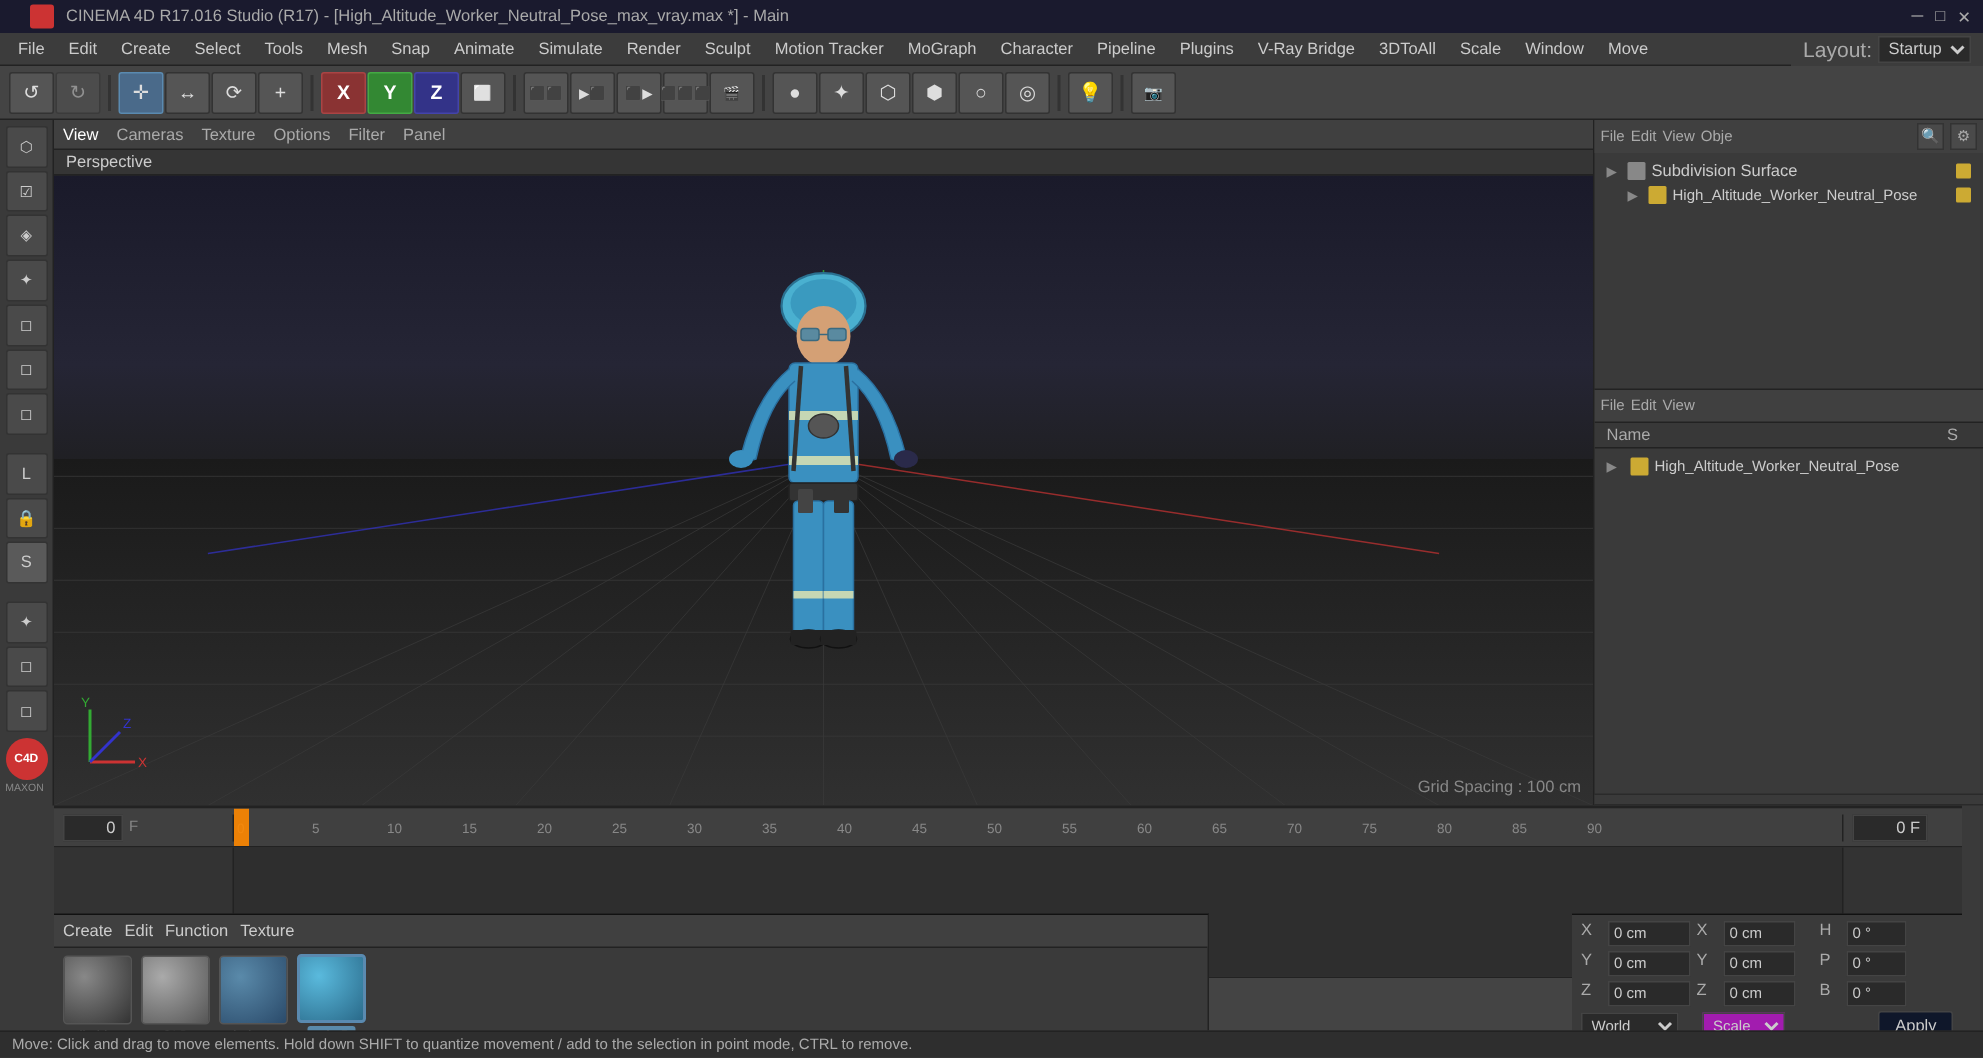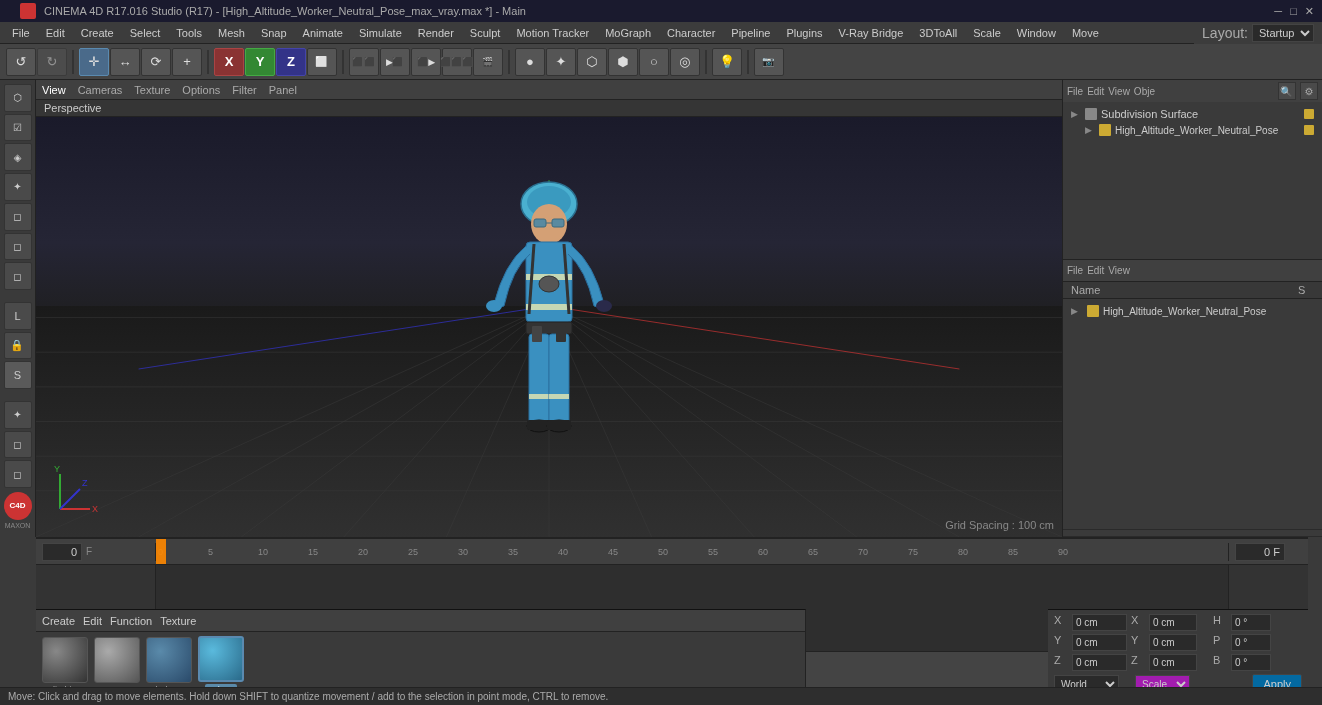--- a/index.html
+++ b/index.html
@@ -166,21 +166,21 @@
     <div style="height:8px;"></div>
     <button class="left-btn" style="font-size:11px;">L</button>
     <button class="left-btn" style="font-size:11px;">🔒</button>
     <button class="left-btn" style="font-size:11px;background:#5a5a5a;">S</button>
     <div style="height:8px;"></div>
     <button class="left-btn" style="font-size:10px;">✦</button>
     <button class="left-btn" style="font-size:10px;">◻</button>
     <button class="left-btn" style="font-size:10px;">◻</button>
     <div style="flex:1;"></div>
 
-    <div style="display:flex;flex-direction:column;align-items:center;margin-bottom:4px;">
+    <div style="display:flex;flex-direction:column;align-items:flex-start;margin-bottom:4px;">
       <div style="width:28px;height:28px;background:#cc3333;border-radius:50%;display:flex;align-items:center;justify-content:center;font-size:8px;color:#fff;font-weight:bold;">C4D</div>
       <span style="font-size:7px;color:#888;margin-top:2px;">MAXON</span>
     </div>
   </div>
 
   <div id="viewport-area">
     <div id="viewport-tabs">
       <span class="active">View</span>
       <span>Cameras</span>
       <span>Texture</span>
@@ -493,19 +493,19 @@
   </div>
   <div style="display:flex;gap:4px;align-items:center;">
     <select style="height:18px;background:#2a2a2a;border:1px solid #444;color:#ccc;font-size:10px;padding:0 2px;width:65px;">
       <option>World</option>
     </select>
     <span style="width:8px;"></span>
     <select style="height:18px;background:#a21caf;border:1px solid #444;color:#ccc;font-size:10px;padding:0 2px;width:55px;">
       <option>Scale</option>
     </select>
     <span style="flex:1;"></span>
-    <button style="height:20px;padding:0 10px;background:#0369a1;border:1px solid #444;color:#ccc;font-size:11px;cursor:pointer;border-radius:2px;">Apply</button>
+    <button style="height:20px;padding:0 10px;background:#0f172a;border:1px solid #444;color:#ccc;font-size:11px;cursor:pointer;border-radius:2px;">Apply</button>
   </div>
 </div>
 
 <div id="statusbar" style="position:absolute;bottom:0;left:0;right:0;height:18px;background:#2e2e2e;display:flex;align-items:center;padding:0 8px;border-top:1px solid #222;">
   <span style="font-size:10px;color:#aaa;">Move: Click and drag to move elements. Hold down SHIFT to quantize movement / add to the selection in point mode, CTRL to remove.</span>
 </div>
 
 </body></html>

